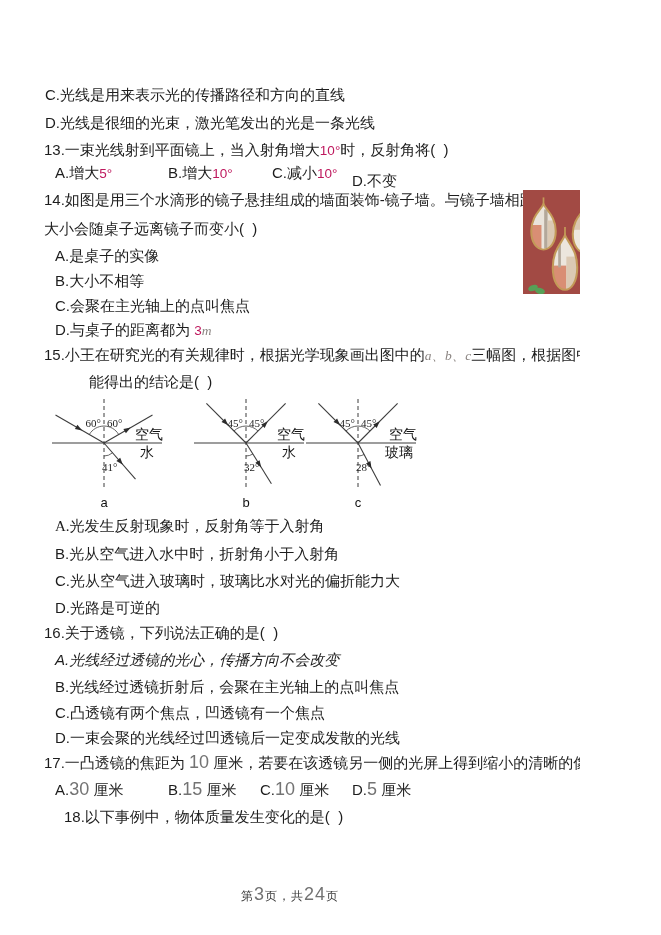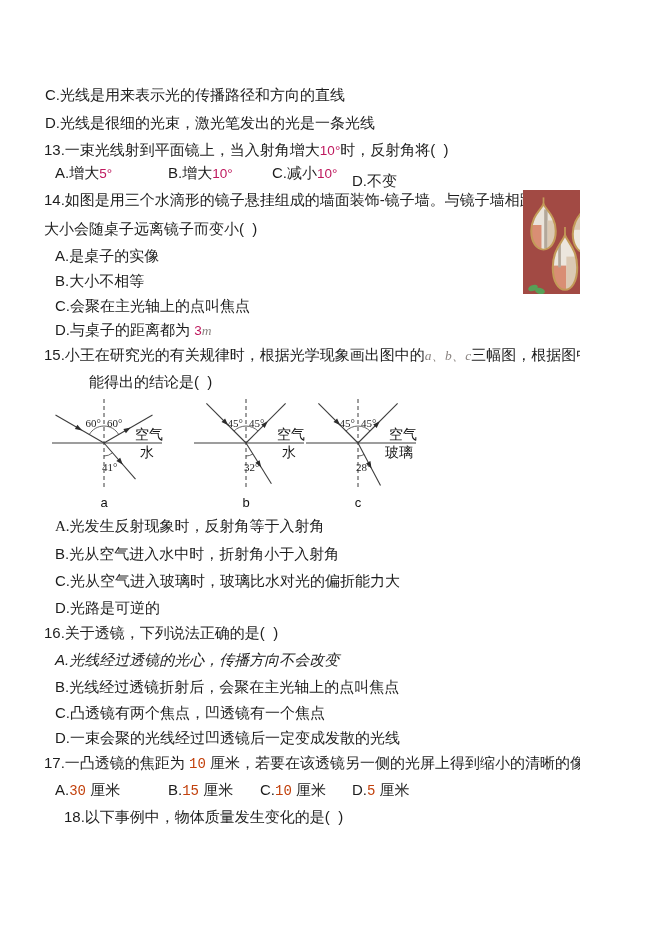--- a/index.html
+++ b/index.html
@@ -16,21 +16,21 @@
     position:absolute;
     white-space:pre;
     font-size:15px;
     line-height:19px;
     color:#1d1d1d;
   }
   .line.row{left:0;width:100%;}
   .opt{position:absolute;top:0;white-space:pre;}
   .math{font-family:Liberation Sans, sans-serif;color:#be185d;font-size:13.5px;}
   .mathi{font-family:"Liberation Serif",serif;color:#8b8582;font-size:13.5px;font-style:italic;}
-  .num{font-family:Liberation Mono, monospace;font-size:14px;color:#c2410c;}
+  .num{font-family:Liberation Sans, sans-serif;font-size:18px;color:#737373;}
   .footer-line{
     position:absolute;left:0;width:100%;
     text-align:center;font-size:12px;color:#3a3a3a;letter-spacing:1px;
   }
   svg.diagram{position:absolute;top:396px;}
   svg.diagram line.solid{stroke:#3d3d3d;stroke-width:1.1;}
   svg.diagram line.dash{stroke:#3d3d3d;stroke-width:1;stroke-dasharray:4 3;}
   svg.diagram path.arc{fill:none;stroke:#3d3d3d;stroke-width:0.8;}
   svg.diagram polygon{fill:#2c2c2c;}
   svg.diagram text.ang{font-family:"Liberation Serif",serif;font-size:11px;fill:#222;}
@@ -173,14 +173,15 @@
     <path class="arc" d="M45,35 A17,17 0 0 1 69,35"></path>
     <path class="arc" d="M57,60 A13,13 0 0 0 63.1,58.5"></path>
     <text class="ang" x="54" y="31" text-anchor="end">45°</text>
     <text class="ang" x="60" y="31">45°</text>
     <text class="ang" x="55" y="75">28°</text>
     <text class="med" x="88" y="43">空气</text>
     <text class="med" x="84" y="61">玻璃</text>
     <text class="cap" x="57" y="111" text-anchor="middle">c</text>
   </svg>
 
+  <div class="footer-line" style="top:884px"><span>第</span><span class="num">3</span><span>页，共</span><span class="num">24</span><span>页</span></div>
 
 </div>
 
 </body></html>

